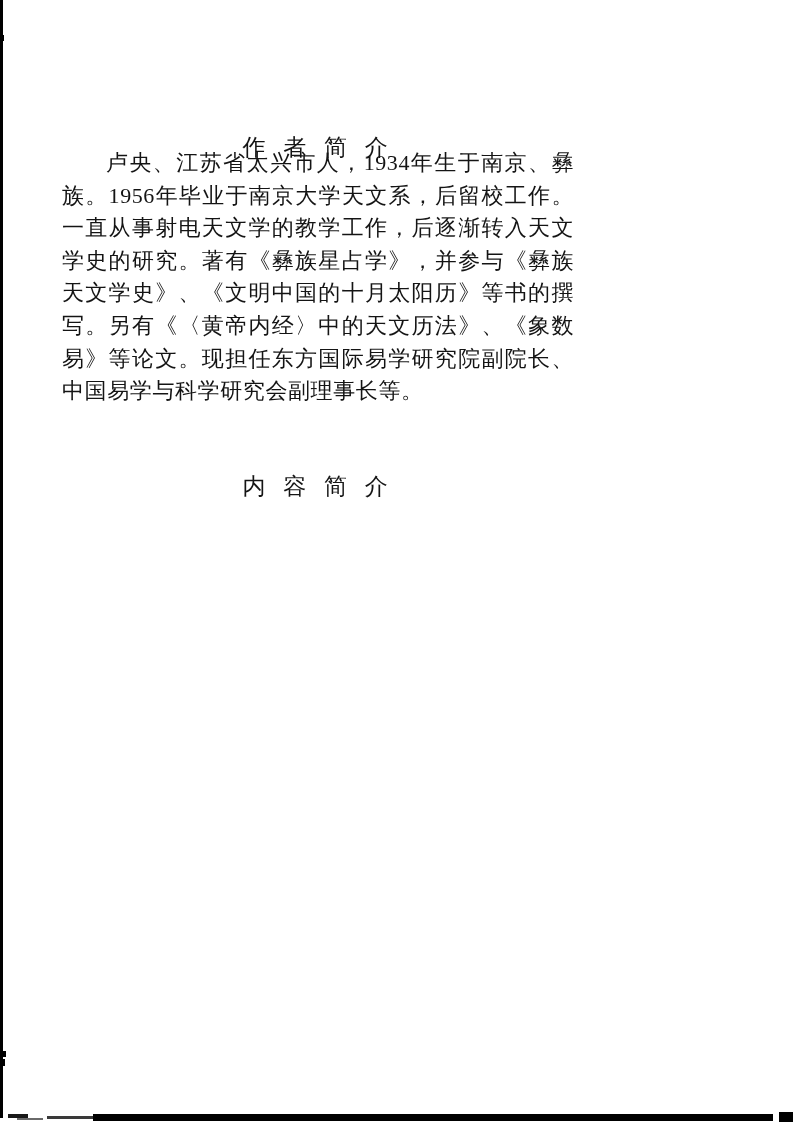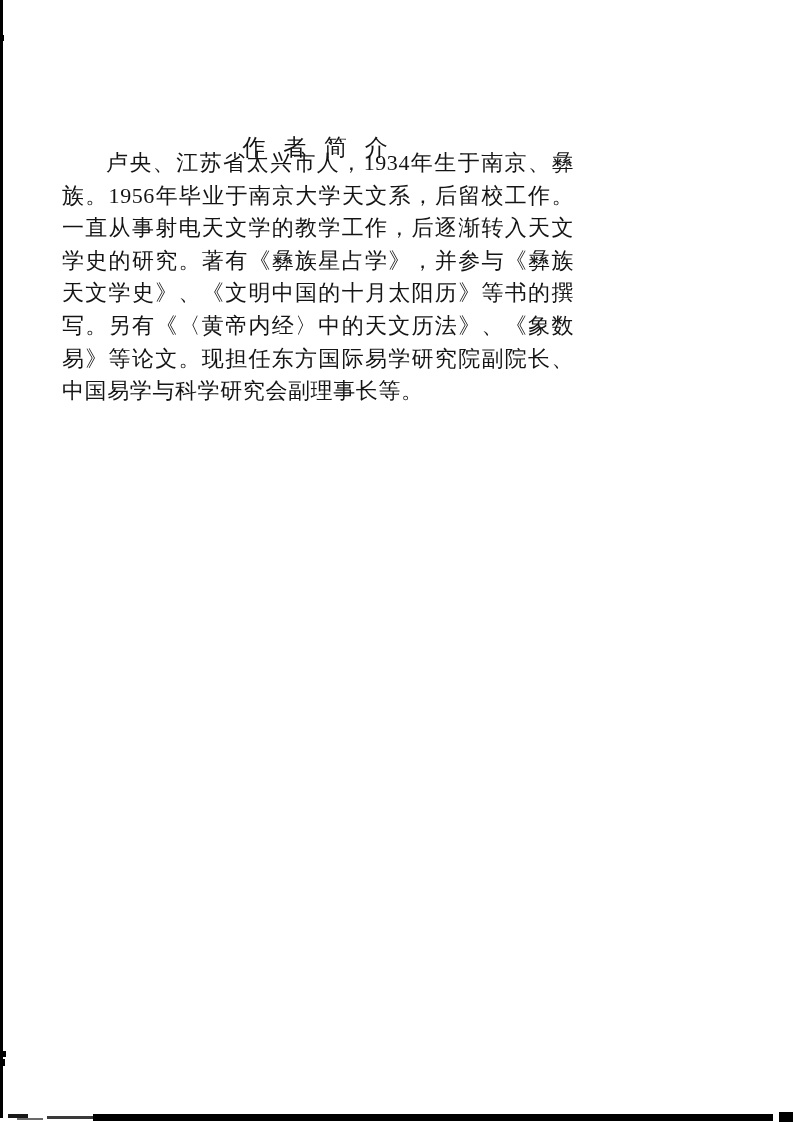--- a/index.html
+++ b/index.html
@@ -61,20 +61,21 @@
 <body>
 
 <div class="page">
 
   <h2 class="section-title title-author">作 者 简 介</h2>
 
   <div class="text-block body-author">
     <p>卢央、江苏省太兴市人，1934年生于南京、彝族。1956年毕业于南京大学天文系，后留校工作。一直从事射电天文学的教学工作，后逐渐转入天文学史的研究。著有《彝族星占学》，并参与《彝族天文学史》、《文明中国的十月太阳历》等书的撰写。另有《〈黄帝内经〉中的天文历法》、《象数易》等论文。现担任东方国际易学研究院副院长、中国易学与科学研究会副理事长等。</p>
   </div>
 
+  <h2 class="section-title title-content">内 容 简 介</h2>
 
   <div class="text-block body-content">
   </div>
 
   <div class="art left-line"></div>
   <div class="art left-bump-a"></div>
   <div class="art left-bump-b"></div>
   <div class="art left-bump-c"></div>
   <div class="art bottom-seg-a"></div>
   <div class="art bottom-seg-b"></div>

